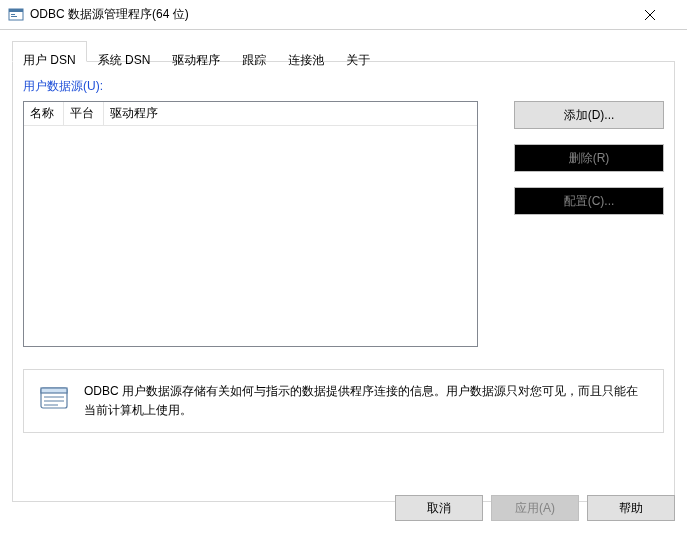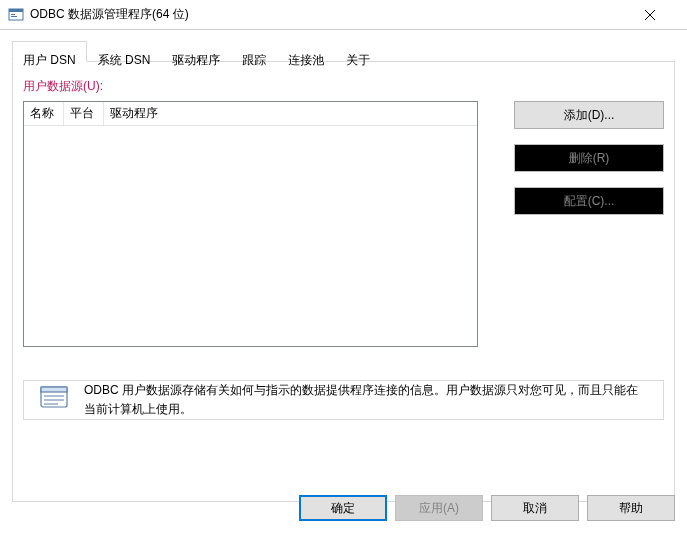--- a/index.html
+++ b/index.html
@@ -12,35 +12,35 @@
 .titlebar .close svg { width: 10px; height: 10px; }
 
 .content { padding: 10px 12px 0 12px; }
 
 .tabs { display: flex; border-bottom: 1px solid #d9d9d9; position: relative; height: 22px; }
 .tab { padding: 10px 10px 3px 10px; border: 1px solid transparent; border-bottom: none; color: #000; cursor: default; position: relative; top: 1px; }
 .tab.active { background: #fff; border: 1px solid #d9d9d9; border-bottom: 1px solid #fff; }
 
 .panel { padding: 16px 10px 10px 10px; border: 1px solid #d9d9d9; border-top: none; height: 440px; position: relative; }
 
-.label-row { margin-bottom: 6px; color: #be185d; }
+.label-row { margin-bottom: 6px; color: #1d4ed8; }
 
 .main-row { display: flex; gap: 36px; }
 .listview { width: 460px; height: 246px; border: 1px solid #828790; background: #fff; }
 .lv-header { display: flex; background: #fff; }
 .lv-col { padding: 3px 6px; border-right: 1px solid #e5e5e5; border-bottom: 1px solid #e5e5e5; color: #000; background: #fff; }
 .lv-col.c1 { width: 40px; }
 .lv-col.c2 { width: 40px; }
 .lv-col.c3 { flex: 1; border-right: none; }
 
 .side-buttons { display: flex; flex-direction: column; gap: 15px; }
 .side-buttons button { width: 150px; height: 28px; background: #e1e1e1; border: 1px solid #adadad; color: #000; cursor: default; }
 .side-buttons button:disabled { color: #838383; background: #000000; border: 1px solid #bfbfbf; }
 
-.info-box { margin-top: 33px; border: 1px solid #d9d9d9; padding: 0 14px; display: flex; gap: 14px; align-items: flex-start; }
+.info-box { margin-top: 22px; border: 1px solid #d9d9d9; padding: 12px 14px; display: flex; gap: 14px; align-items: flex-start; }
 .info-box .info-text { color: #000; line-height: 1.6; }
 
 .bottom-bar { position: absolute; left: 0; right: 0; bottom: 0; padding: 10px 12px 12px 0; display: flex; justify-content: flex-end; gap: 8px; }
 .bottom-bar button { width: 88px; height: 26px; background: #e1e1e1; border: 1px solid #adadad; color: #000; cursor: default; }
 .bottom-bar button.primary { border: 2px solid #0078d7; background: #e1e1e1; }
 .bottom-bar button:disabled { color: #838383; background: #ccc; border: 1px solid #bfbfbf; }
 </style>
 </head>
 <body>
 
@@ -102,17 +102,16 @@
           <line x1="6" y1="23" x2="20" y2="23" stroke="#5b7ea4" stroke-width="1"></line>
         </svg>
       </span>
       <div class="info-text">ODBC 用户数据源存储有关如何与指示的数据提供程序连接的信息。用户数据源只对您可见，而且只能在当前计算机上使用。</div>
     </div>
   </div>
 
 </div>
 
 <div class="bottom-bar">
-  <button class="primary">确定</button>
+  <button>取消</button>
   <button disabled="">应用(A)</button>
-  <button>取消</button>
   <button>帮助</button>
 </div>
 
 </body></html>

